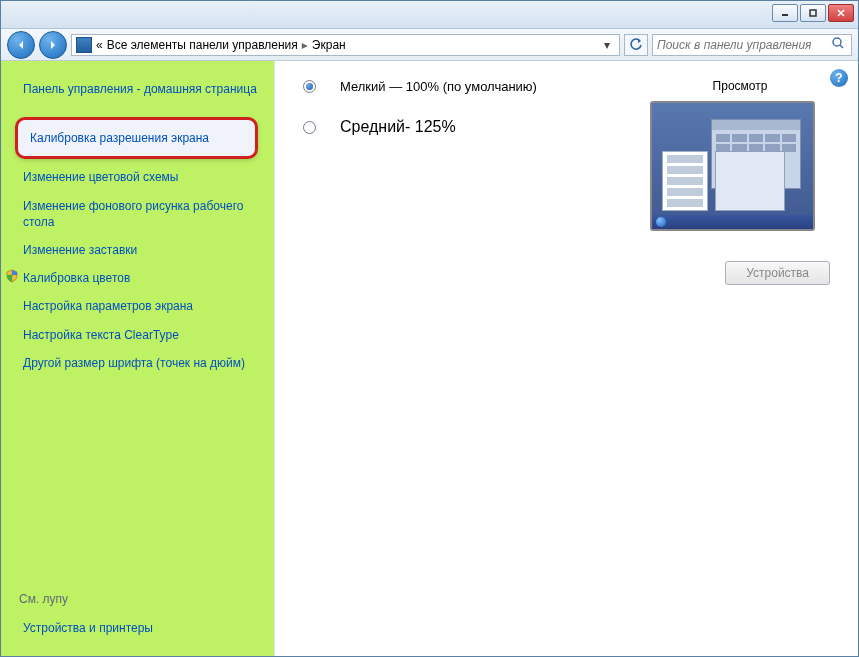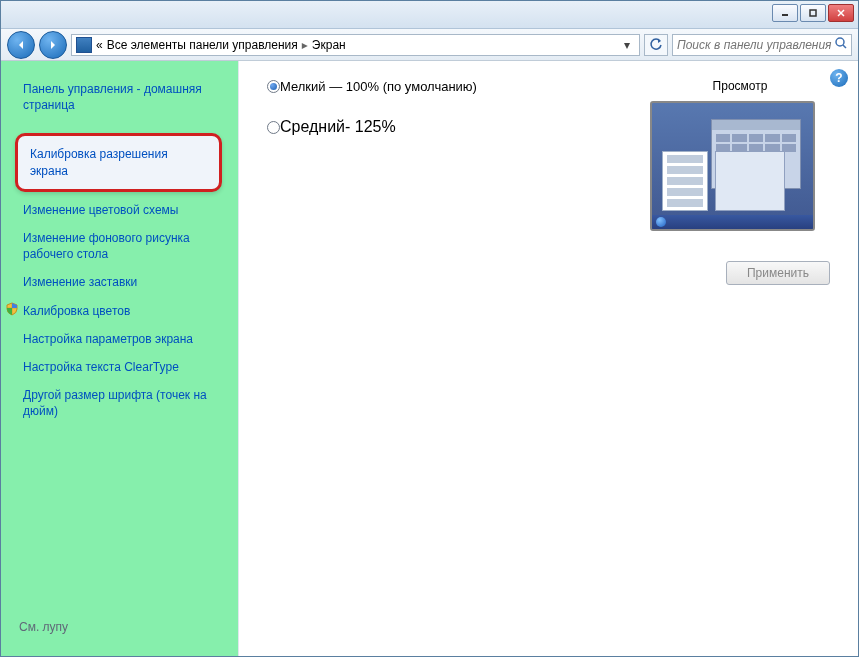--- a/index.html
+++ b/index.html
@@ -12,39 +12,39 @@
 .win-btn.close svg { stroke: #fff; }
 .navbar { height: 32px; background: linear-gradient(#f4f8fc, #e4ecf4); border-bottom: 1px solid #c0ccd8; display: flex; align-items: center; padding: 0 6px; gap: 4px; }
 .nav-arrow { width: 28px; height: 28px; border-radius: 50%; background: radial-gradient(circle at 35% 30%, #6fb4f0, #1a6ab8); border: 1px solid #1a5a9a; display: flex; align-items: center; justify-content: center; cursor: pointer; }
 .nav-arrow svg { fill: #fff; }
 .addr-bar { flex: 1; height: 22px; border: 1px solid #a8b8c8; background: #fff; display: flex; align-items: center; padding: 0 4px; gap: 4px; }
 .addr-icon { width: 16px; height: 16px; background: linear-gradient(#4080c0, #2060a0); border: 1px solid #205090; }
 .breadcrumb { color: #000; font-size: 12px; display: flex; align-items: center; gap: 4px; }
 .bc-sep { color: #666; }
 .addr-drop { margin-left: auto; width: 16px; text-align: center; color: #444; cursor: pointer; }
 .refresh-btn { width: 24px; height: 22px; border: 1px solid #a8b8c8; background: #f4f8fc; display: flex; align-items: center; justify-content: center; cursor: pointer; }
-.search-box { width: 180px; height: 22px; border: 1px solid #a8b8c8; background: #fff; display: flex; align-items: center; padding: 0 4px; }
+.search-box { width: 200px; height: 22px; border: 1px solid #a8b8c8; background: #fff; display: flex; align-items: center; padding: 0 4px; }
 .search-input { flex: 1; border: none; outline: none; font-size: 12px; font-style: italic; color: #888; background: transparent; }
 .search-icon { width: 16px; color: #4070b0; }
 .content { display: flex; height: calc(100% - 60px); }
-.sidebar { width: 238px; background: #86efac; padding: 14px 8px 14px 22px; border-right: 1px solid #e0e6ee; position: relative; display: flex; flex-direction: column; }
+.sidebar { width: 274px; background: #bef264; padding: 14px 8px 14px 22px; border-right: 1px solid #e0e6ee; position: relative; display: flex; flex-direction: column; }
 .sidebar-link { color: #0050c0; font-size: 12px; padding: 6px 0; cursor: pointer; line-height: 1.35; }
 .sidebar-link.highlight { border: 3px solid #d02020; border-radius: 10px; padding: 10px 12px; margin: 4px 8px 4px -8px; background: #f0f4fa; box-shadow: 0 2px 4px rgba(0,0,0,0.15);}
 .sidebar-link.with-icon { position: relative; }
 .shield-icon { position: absolute; left: -18px; top: 5px; width: 14px; height: 14px; }
 .sidebar-footer { margin-top: auto; padding-top: 20px; }
 .see-also { color: #606878; font-size: 12px; margin-bottom: 8px; margin-left: -4px; }
 .main { flex: 1; padding: 18px 28px; position: relative; }
 .help-icon { position: absolute; top: 8px; right: 10px; width: 18px; height: 18px; border-radius: 50%; background: radial-gradient(circle at 35% 30%, #6fb4f0, #1a6ab8); color: #fff; display: flex; align-items: center; justify-content: center; font-weight: bold; font-size: 12px; cursor: pointer; }
 .page-title { color: #003399; font-size: 15px; font-weight: normal; margin-bottom: 10px; }
 .page-desc { color: #222; font-size: 12px; line-height: 1.5; margin-bottom: 20px; }
 .page-desc a { color: #0050c0; text-decoration: underline; cursor: pointer; }
 .options-row { display: flex; gap: 30px; }
 .options-col { flex: 1; }
-.radio-row { display: flex; align-items: center; gap: 0; margin-bottom: 24px; font-size: 13px; color: #000; }
+.radio-row { display: flex; align-items: center; gap: 24px; margin-bottom: 24px; font-size: 13px; color: #000; }
 .radio-row.large { font-size: 16px; }
 .radio { width: 13px; height: 13px; border: 1px solid #707a88; border-radius: 50%; background: #fff; position: relative; cursor: pointer; }
 .radio.checked::after { content: ""; position: absolute; left: 2px; top: 2px; width: 7px; height: 7px; border-radius: 50%; background: radial-gradient(circle at 30% 30%, #6fa8f0, #2060b0); }
 .preview-col { width: 180px; text-align: center; }
 .preview-label { font-size: 12px; color: #000; margin-bottom: 8px; }
 .preview-box { width: 165px; height: 130px; border: 2px solid #888; border-radius: 3px; background: linear-gradient(#5878b0, #405890); position: relative; overflow: hidden; }
 .pv-win1 { position: absolute; right: 12px; top: 16px; width: 90px; height: 70px; background: #c8d4e8; border: 1px solid #8090b0; }
 .pv-win1-head { height: 10px; background: #a8b8d0; }
 .pv-grid { display: grid; grid-template-columns: repeat(5, 1fr); gap: 2px; padding: 4px; }
 .pv-grid div { height: 8px; background: #90a0c0; }
@@ -132,20 +132,21 @@
             <path d="M7 1 L12 3 L12 6 L7 6 Z" fill="#4080e0"></path>
             <path d="M2 6 L7 6 L7 13 Q2 11 2 7 Z" fill="#40b040"></path>
           </svg>
         <span>Калибровка цветов</span>
       </div>
       <div class="sidebar-link">Настройка параметров экрана</div>
       <div class="sidebar-link">Настройка текста ClearType</div>
       <div class="sidebar-link">Другой размер шрифта (точек на дюйм)</div>
       <div class="sidebar-footer">
         <div class="see-also">См. лупу</div>
+        <div class="sidebar-link">Устройства и принтеры</div>
       </div>
     </div>
 
     <div class="main">
       <div class="help-icon">?</div>
 
       <div class="options-row">
         <div class="options-col">
           <div class="radio-row">
             <span class="radio checked"></span>
@@ -182,17 +183,17 @@
                 <div class="pv-menu-item"></div>
                 <div class="pv-menu-item"></div>
             </div>
             <div class="pv-taskbar"></div>
             <div class="pv-start"></div>
           </div>
         </div>
       </div>
 
       <div class="apply-row">
-        <button class="apply-btn" disabled="">Применить</button>
+        <button class="apply-btn" disabled="">Устройства</button>
       </div>
     </div>
   </div>
 </div>
 
 </body></html>

